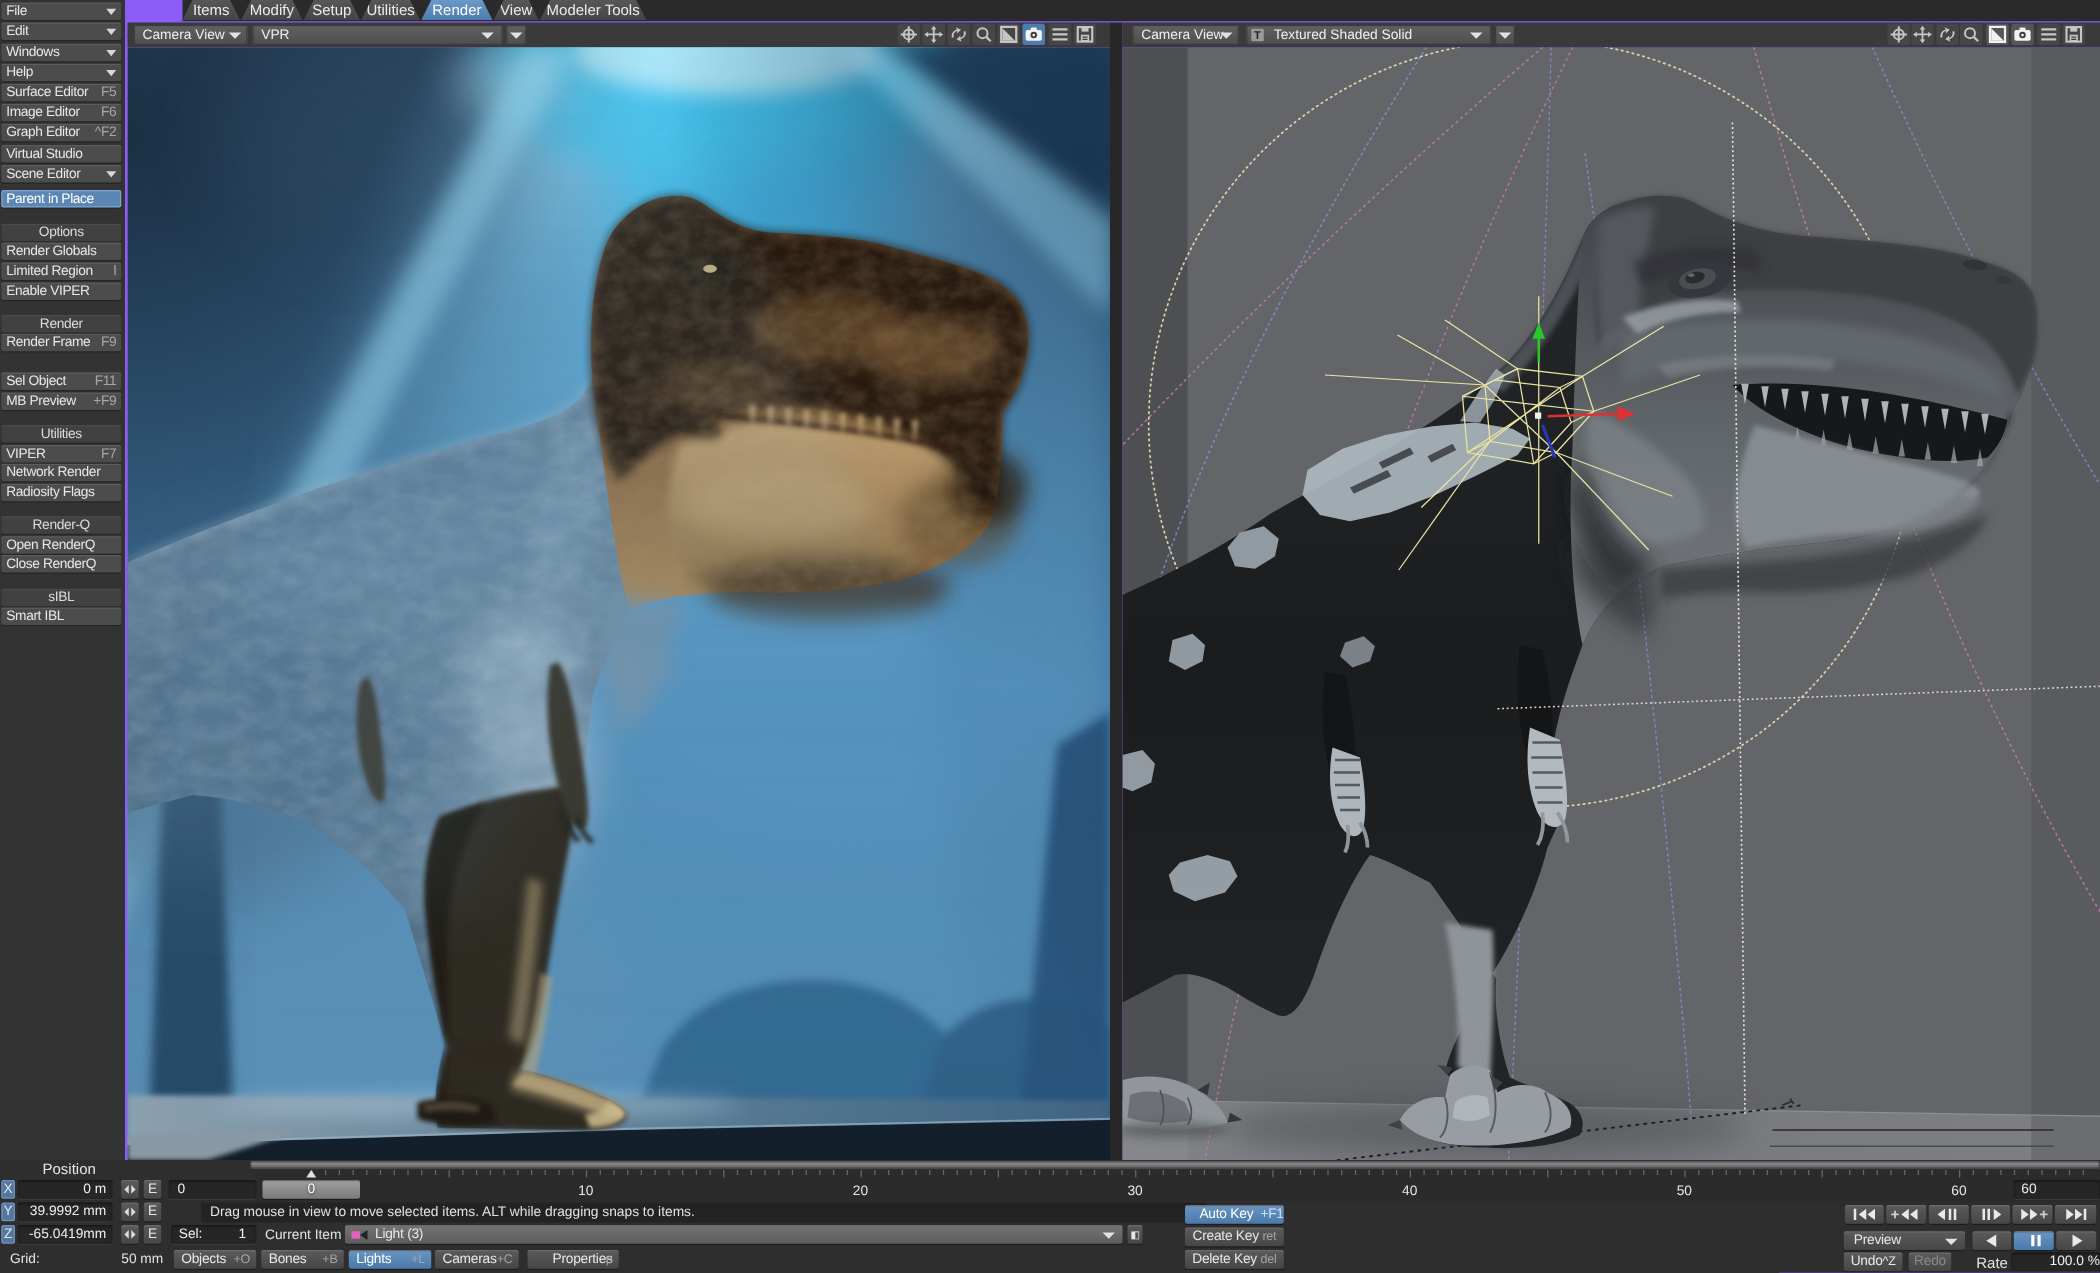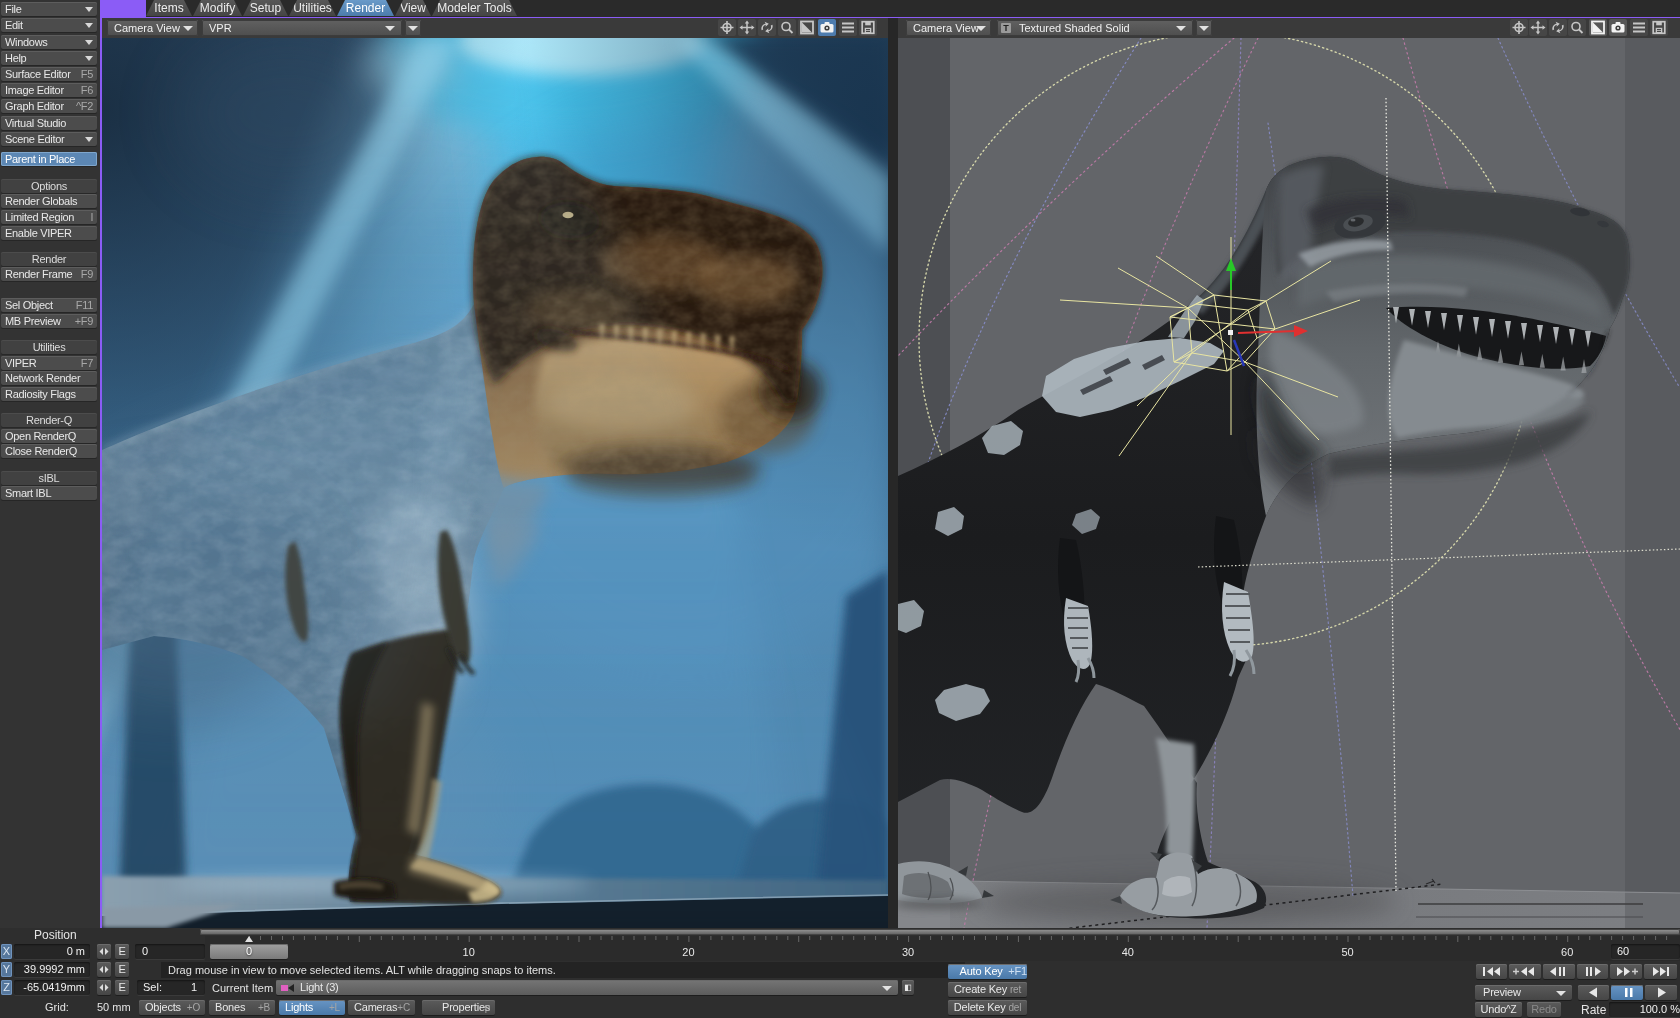--- a/index.html
+++ b/index.html
@@ -725,21 +725,21 @@
 <div class="bbtn" style="left:1578px;top:57px;width:31px;"><svg width="29" height="15" viewBox="0 0 29 15">
           <polygon points="18,2.5 18,12.5 10,7.5" fill="#e8e8e8"></polygon>
         </svg></div>
 <div class="bbtn blue" style="left:1611px;top:57px;width:32px;"><svg width="30" height="15" viewBox="0 0 30 15">
           <rect x="12" y="3" width="2.5" height="9" fill="#fff"></rect>
           <rect x="17" y="3" width="2.5" height="9" fill="#fff"></rect>
         </svg></div>
 <div class="bbtn" style="left:1645px;top:57px;width:32px;"><svg width="30" height="15" viewBox="0 0 30 15">
           <polygon points="12,2.5 12,12.5 20,7.5" fill="#e8e8e8"></polygon>
         </svg></div>
-<div class="lab" style="left:8px;top:73px;margin-left:37px;">Grid:</div>
+<div class="lab" style="left:8px;top:73px;">Grid:</div>
 <div class="lab" style="left:97px;top:73px;">50 mm</div>
 <div class="bbtn" style="left:139px;top:72px;width:66px;text-align:left;padding-left:6px;">Objects<span class="sc" style="position:absolute;right:5px;">+O</span></div>
 <div class="bbtn" style="left:209px;top:72px;width:66px;text-align:left;padding-left:6px;">Bones<span class="sc" style="position:absolute;right:5px;">+B</span></div>
 <div class="bbtn blue" style="left:279px;top:72px;width:66px;text-align:left;padding-left:6px;">Lights<span class="sc" style="position:absolute;right:5px;">+L</span></div>
 <div class="bbtn" style="left:348px;top:72px;width:67px;text-align:left;padding-left:6px;">Cameras<span class="sc" style="position:absolute;right:5px;">+C</span></div>
 <div class="bbtn" style="left:422px;top:72px;width:73px;text-align:left;padding-left:20px;">Properties<span class="sc" style="position:absolute;right:5px;">p</span></div>
 <div class="bbtn" style="left:948px;top:72px;width:79px;">Delete Key&nbsp;<span class="sc">del</span></div>
 <div class="bbtn" style="left:1475px;top:74px;width:47px;">Undo<span style="font-size:10px;">^Z</span></div>
 <div class="bbtn" style="left:1527px;top:74px;width:34px;color:#8a8a8a;">Redo</div>
 <div class="lab" style="left:1581px;top:75px;font-size:12px;">Rate</div>

